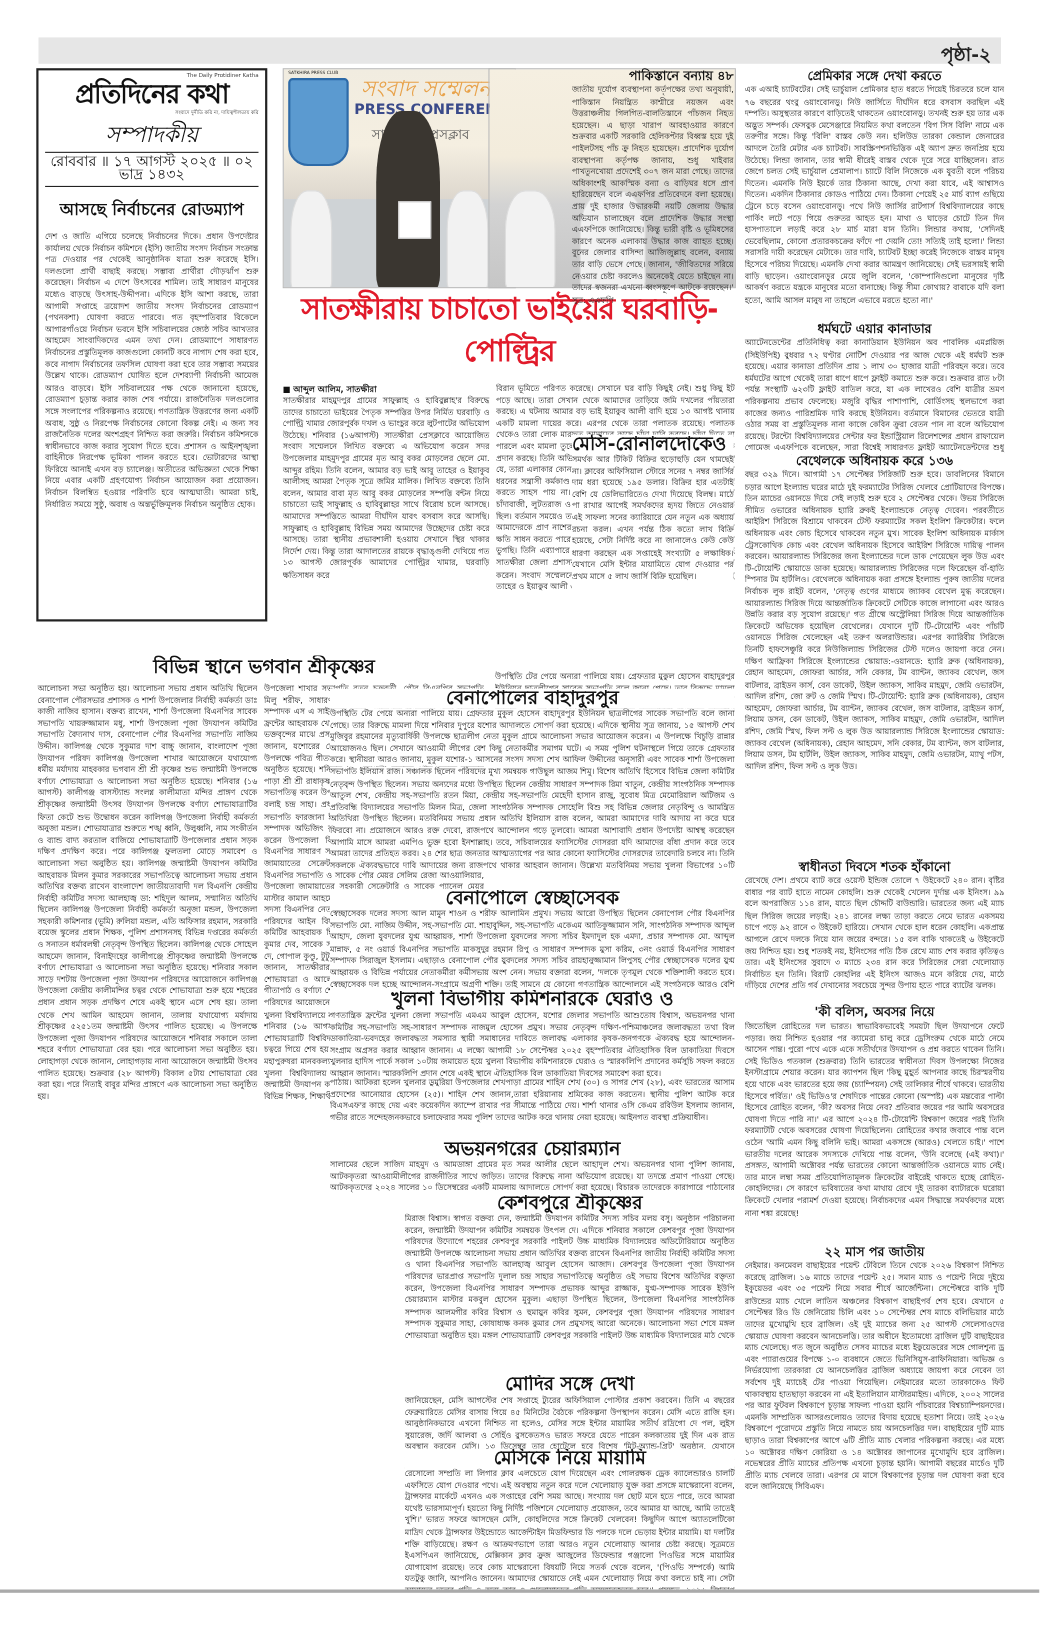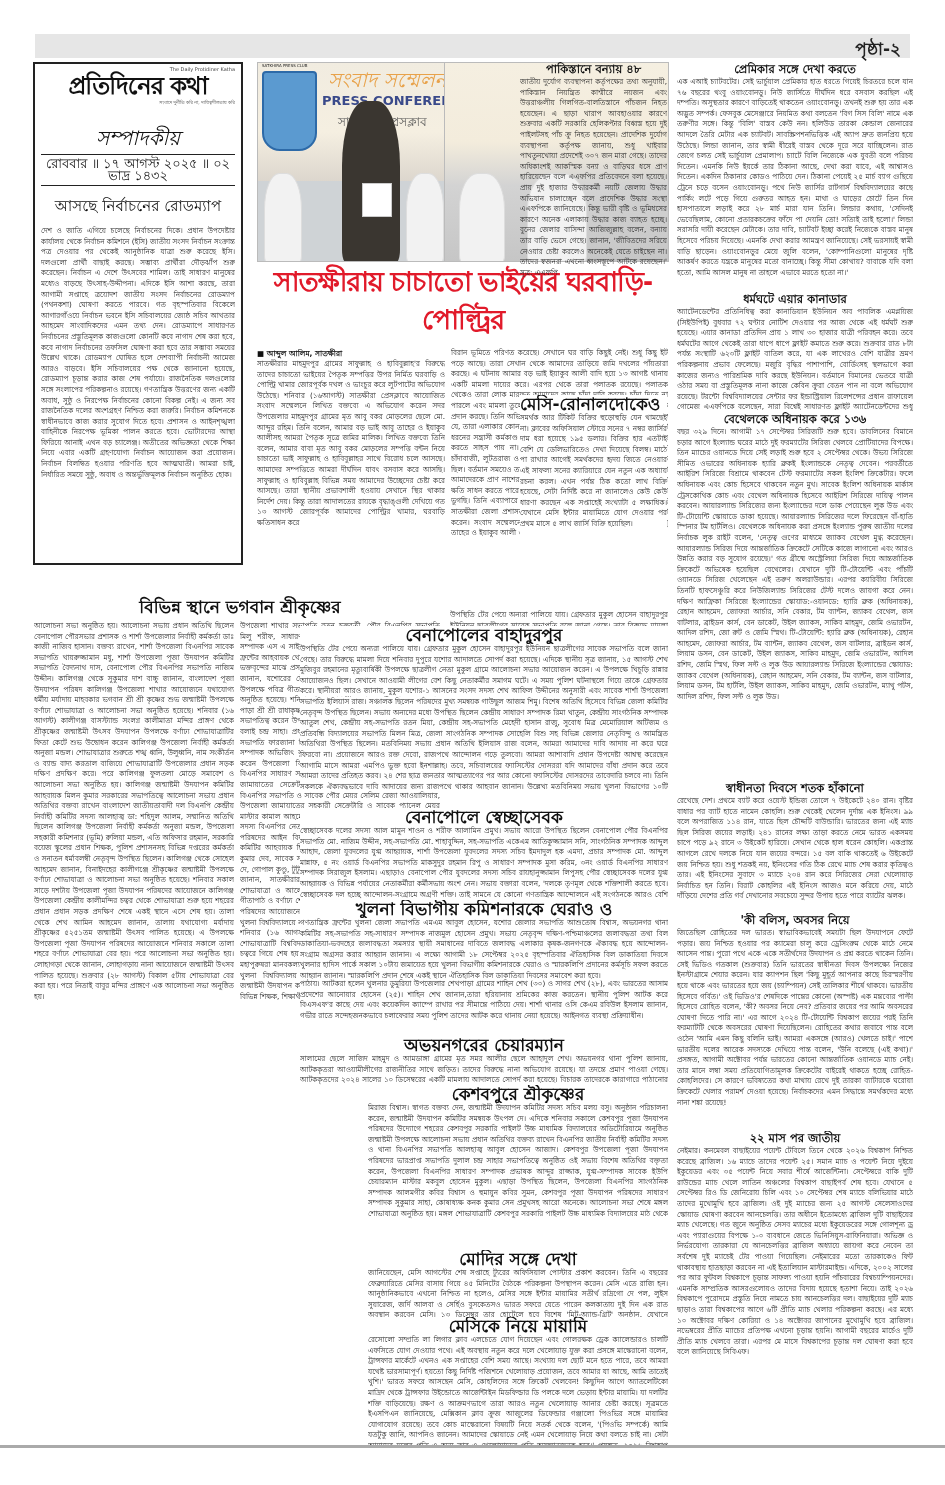--- a/index.html
+++ b/index.html
@@ -5,24 +5,24 @@
 *{box-sizing:border-box;margin:0;padding:0}
 body{width:945px;height:1485px;background:#fff;font-family:"DejaVu Sans",sans-serif;color:#111;position:relative;overflow:hidden}
 .topbar{position:absolute;left:35px;top:34px;width:875px;height:24px;background:#e6e6e6}
 .pageno{position:absolute;right:44px;top:36px;font-size:17px;font-weight:bold;color:#222}
 .body-txt{font-size:7.2px;line-height:10.6px;text-align:justify;color:#222;overflow:hidden}
 .head{font-weight:bold;text-align:center;color:#111;white-space:nowrap;overflow:hidden}
 .editorial{position:absolute;left:33px;top:62px;width:210px;height:503px;border:2px solid #222;padding:4px 6px}
 .masthead{font-family:"DejaVu Serif",serif;font-size:24px;font-weight:bold;text-align:center;letter-spacing:-1px;line-height:28px}
 .tagline-en{font-size:5px;text-align:right;color:#444;margin-top:-2px}
 .tagline-bn{font-size:4.5px;text-align:right;color:#444}
-.sampadakiya{font-family:"DejaVu Serif",serif;font-style:italic;font-size:20px;text-align:center;line-height:26px;margin-top:18px}
+.sampadakiya{font-family:"DejaVu Serif",serif;font-style:italic;font-size:20px;text-align:center;line-height:26px;margin-top:2px}
 .rule{border-top:1.5px solid #222;margin:3px 0}
 .dateline{font-size:13px;text-align:center;line-height:12px}
-.ed-head{font-size:15px;font-weight:normal;text-align:center;line-height:20px;margin:10px 0}
+.ed-head{font-size:15px;font-weight:bold;text-align:center;line-height:20px;margin:10px 0}
 .photo{position:absolute;left:257px;top:62px;width:187px;height:200px;background:linear-gradient(180deg,#f1ece0 0%,#f5efe1 35%,#dcd6cd 60%,#c9c4bd 100%);border:1px solid #bbb;overflow:hidden}
 .banner-bn{position:absolute;left:92px;top:2px;font-size:26px;color:#e8a24a;font-family:"DejaVu Serif",serif;font-style:italic;white-space:nowrap}
 .banner-en{position:absolute;left:70px;top:44px;font-size:18px;color:#3a4a8a;font-weight:bold;white-space:nowrap}
 .banner-bn2{position:absolute;left:88px;top:72px;font-size:16px;color:#555;white-space:nowrap}
 .logo{position:absolute;left:4px;top:4px;width:55px;height:80px;border:2px solid #2d6aa8;background:#5b9ad0;border-radius:4px 4px 18px 18px}
 .logo-label{position:absolute;left:4px;top:0;font-size:4px;color:#222;white-space:nowrap}
 .person{position:absolute;background:#3a3630;border-radius:40% 40% 8% 8%}
 .person.w{background:#f2f2f2;border:1px solid #ddd}
 .paper{position:absolute;background:#fff;border:1px solid #ccc}
 .red-head{position:absolute;left:257px;top:263px;width:412px;height:82px;color:#e11a2a;font-weight:bold;font-size:27px;line-height:38px;text-align:center;font-family:"DejaVu Sans Condensed","DejaVu Sans",sans-serif;letter-spacing:-1px}
@@ -75,21 +75,21 @@
 <div class="col" style="left:257px;top:348px;width:188px">
   <div style="font-size:7.5px;font-weight:bold;line-height:11px">■ আব্দুল আলিম, সাতক্ষীরা</div>
   <div class="body-txt" style="height:208px">সাতক্ষীরার মাহমুদপুর গ্রামের সাফুল্লাহ ও হাবিবুল্লাহ'র বিরুদ্ধে তাদের চাচাতো ভাইয়ের পৈতৃক সম্পত্তির উপর নির্মিত ঘরবাড়ি ও পোল্ট্রি খামার জোরপূর্বক দখল ও ভাংচুর করে লুটপাটের অভিযোগ উঠেছে। শনিবার (১৬আগস্ট) সাতক্ষীরা প্রেসক্লাবে আয়োজিত সংবাদ সম্মেলনে লিখিত বক্তব্যে এ অভিযোগ করেন সদর উপজেলার মাহমুদপুর গ্রামের মৃত আবু বকর মোড়লের ছেলে মো. আব্দুর রহিম। তিনি বলেন, আমার বড় ভাই আবু তাহের ও ইয়াকুব আলীসহ আমরা পৈতৃক সূত্রে জমির মালিক। লিখিত বক্তব্যে তিনি বলেন, আমার বাবা মৃত আবু বকর মোড়লের সম্পত্তি বন্টন নিয়ে চাচাতো ভাই সাফুল্লাহ ও হাবিবুল্লাহর সাথে বিরোধ চলে আসছে। আমাদের সম্পত্তিতে আমরা দীর্ঘদিন যাবৎ বসবাস করে আসছি। সাফুল্লাহ ও হাবিবুল্লাহ বিভিন্ন সময় আমাদের উচ্ছেদের চেষ্টা করে আসছে। তারা স্থানীয় প্রভাবশালী হওয়ায় সেখানে স্থির থাকার নির্দেশ দেয়। কিন্তু তারা আদালতের রায়কে বৃদ্ধাঙ্গুলী দেখিয়ে গত ১৩ আগস্ট জোরপূর্বক আমাদের পোল্ট্রির খামার, ঘরবাড়ি ক্ষতিসাধন করে</div>
 </div>
 <div class="col" style="left:451px;top:348px;width:217px">
   <div class="body-txt" style="height:218px">বিরান ভূমিতে পরিণত করেছে। সেখানে ঘর বাড়ি কিছুই নেই। শুধু কিছু ইট পড়ে আছে। তারা সেখান থেকে আমাদের তাড়িয়ে জমি দখলের পাঁয়তারা করছে। এ ঘটনায় আমার বড় ভাই ইয়াকুব আলী বাদি হয়ে ১৩ আগষ্ট থানায় একটি মামলা দায়ের করে। এরপর থেকে তারা পলাতক রয়েছে। পলাতক থেকেও তারা লোক মারফত আমাদের কাছে চাঁদা দাবি করছে। চাঁদা দিতে না পারলে এবং মামলা তুলে না নিলে খুন জখম করবে বলে বিভিন্নভাবে হুমকি প্রদান করছে। তিনি অভিযোগ করে বলেন, সাফুল্লাহ ও হাবিবুল্লাহ এতই হিংস্র যে, তারা এলাকার কোন মানুষের তোয়াক্কা করে না। যে কোন সময় যে কোনো ধরনের সন্ত্রাসী কর্মকাণ্ড চালায়। তাদের ভয়ে এলাকার কোন মানুষ প্রতিবাদ করতে সাহস পায় না। বিগত আওয়ামী সরকারের সময়েও তারা এরূপ চাঁদাবাজী, লুটতরাজ ও জমি দখলের মতো বিভিন্ন অপকর্মের সাথে জড়িত ছিল। বর্তমান সময়েও তারা বিভিন্ন ধরনের অপকর্মে লিপ্ত রয়েছে। তারা সর্বদা আমাদেরকে প্রাণ নাশের হুমকি দিচ্ছে। যে কোন সময় আমাদের জান-মালের ক্ষতি সাধন করতে পারে। তাদের ভয়ে বর্তমানে আমরা চরম নিরাপত্তাহীনতায় ভুগছি। তিনি এব্যাপারে আইনগত ব্যবস্থা গ্রহণের দাবিতে স্থানীয় প্রশাসনসহ সাতক্ষীরা জেলা প্রশাসক, পুলিশ সুপার ও প্রধান উপদেষ্টার দৃষ্টি আকর্ষণ করেন। সংবাদ সম্মেলনে মাওলানা মোঃ আব্দুল কুদ্দুস এর দুই ভাই আবু তাহের ও ইয়াকুব আলী ও তাদের পিতা আবু বককর মোড়ল উপস্থিত ছিলেন।</div>
 </div>
 
 <div class="col" style="left:468px;top:60px;width:200px"></div>
 <div class="col" style="left:520px;top:62px;width:147px">
-  <div class="head h4" style="text-align:center">পাকিস্তানে বন্যায় ৪৮</div>
+  <div class="head h4" style="text-align:right">পাকিস্তানে বন্যায় ৪৮</div>
   <div class="body-txt" style="height:355px">জাতীয় দুর্যোগ ব্যবস্থাপনা কর্তৃপক্ষের তথ্য অনুযায়ী, পাকিস্তান নিয়ন্ত্রিত কাশ্মীরে নয়জন এবং উত্তরাঞ্চলীয় গিলগিত-বালতিস্তানে পাঁচজন নিহত হয়েছেন। এ ছাড়া খারাপ আবহাওয়ার কারণে শুক্রবার একটি সরকারি হেলিকপ্টার বিধ্বস্ত হয়ে দুই পাইলটসহ পাঁচ ক্রু নিহত হয়েছেন। প্রাদেশিক দুর্যোগ ব্যবস্থাপনা কর্তৃপক্ষ জানায়, শুধু খাইবার পাখতুনখোয়া প্রদেশেই ৩০৭ জন মারা গেছে। তাদের অধিকাংশই আকস্মিক বন্যা ও বাড়িঘর ধসে প্রাণ হারিয়েছেন বলে এএফপির প্রতিবেদনে বলা হয়েছে। প্রায় দুই হাজার উদ্ধারকর্মী নয়টি জেলায় উদ্ধার অভিযান চালাচ্ছেন বলে প্রাদেশিক উদ্ধার সংস্থা এএফপিকে জানিয়েছে। কিন্তু ভারী বৃষ্টি ও ভূমিধসের কারণে অনেক এলাকায় উদ্ধার কাজ ব্যাহত হচ্ছে। বুনের জেলার বাসিন্দা আজিজুল্লাহ বলেন, বন্যায় তার বাড়ি ভেসে গেছে। জানান, 'জীবিতদের সরিয়ে নেওয়ার চেষ্টা করলেও অনেকেই যেতে চাইছেন না। তাদের স্বজনরা এখনো ধ্বংসস্তূপে আটকে রয়েছেন।' সূত্র: এএফপি</div>
 </div>
 <div class="col" style="left:520px;top:395px;width:147px;background:#fff">
   <div class="head h3" style="text-align:left">মেসি-রোনালদোকেও</div>
   <div class="body-txt" style="height:148px">সমর্থক আর টিকিট বিক্রির হুড়োহুড়ি যেন থামছেই না। ক্লাবের অফিসিয়াল স্টোরে সনের ৭ নম্বর জার্সির দাম ধরা হয়েছে ১৯৫ ডলার। বিক্রির হার এতটাই বেশি যে ডেলিভারিতেও দেখা দিয়েছে বিলম্ব। মাঠে পা রাখার আগেই সমর্থকদের হৃদয় জিতে নেওয়ার এই সাফল্য সনের ক্যারিয়ারে যেন নতুন এক অধ্যায় রচনা করল। এখন পর্যন্ত ঠিক কতো লাখ বিক্রি হয়েছে, সেটা নির্দিষ্ট করে না জানালেও কেউ কেউ ধারণা করছেন এক সপ্তাহেই সংখ্যাটা ৫ লক্ষাধিক। যেখানে মেসি ইন্টার মায়ামিতে যোগ দেওয়ার পর প্রথম মাসে ৫ লাখ জার্সি বিক্রি হয়েছিল।</div>
 </div>
 
 <div class="col" style="left:677px;top:62px;width:236px">
   <div class="head h4">প্রেমিকার সঙ্গে দেখা করতে</div>
   <div class="body-txt" style="height:216px">এক এআই চ্যাটবটের। সেই ভার্চুয়াল প্রেমিকার হাত ধরতে গিয়েই চিরতরে চলে যান ৭৬ বছরের থংবু ওয়াংবোনড়ু। নিউ জার্সিতে দীর্ঘদিন ধরে বসবাস করছিল এই দম্পতি। অসুস্থতার কারণে বাড়িতেই থাকতেন ওয়াংবোনড়ু। তখনই শুরু হয় তার এক অদ্ভুত সম্পর্ক। ফেসবুক মেসেঞ্জারে নিয়মিত কথা বলতেন 'বিগ সিস বিলি' নামে এক তরুণীর সঙ্গে। কিন্তু 'বিলি' বাস্তব কেউ নন। হলিউড তারকা কেন্ডাল জেনারের আদলে তৈরি মেটার এক চ্যাটবট। সাবস্ক্রিপশনভিত্তিক এই অ্যাপ দ্রুত জনপ্রিয় হয়ে উঠেছে। লিন্ডা জানান, তার স্বামী ধীরেই বাস্তব থেকে দূরে সরে যাচ্ছিলেন। রাত জেগে চলত সেই ভার্চুয়াল প্রেমালাপ। চ্যাটে বিলি নিজেকে এক যুবতী বলে পরিচয় দিতেন। এমনকি নিউ ইয়র্কে তার ঠিকানা আছে, দেখা করা যাবে, এই আশ্বাসও দিতেন। একদিন ঠিকানার কোডও পাঠিয়ে দেন। ঠিকানা পেয়েই ২৫ মার্চ ব্যাগ গুছিয়ে ট্রেনে চড়ে বসেন ওয়াংবোনড়ু। পথে নিউ জার্সির রাটগার্স বিশ্ববিদ্যালয়ের কাছে পার্কিং লটে পড়ে গিয়ে গুরুতর আহত হন। মাথা ও ঘাড়ের চোটে তিন দিন হাসপাতালে লড়াই করে ২৮ মার্চ মারা যান তিনি। লিন্ডার কথায়, 'সেদিনই ভেবেছিলাম, কোনো প্রতারকচক্রের ফাঁদে পা দেয়নি তো! সত্যিই তাই হলো।' লিন্ডা সরাসরি দায়ী করেছেন মেটাকে। তার দাবি, চ্যাটবট ইচ্ছা করেই নিজেকে বাস্তব মানুষ হিসেবে পরিচয় দিয়েছে। এমনকি দেখা করার আমন্ত্রণ জানিয়েছে। সেই ভরসায়ই স্বামী বাড়ি ছাড়েন। ওয়াংবোনড়ুর মেয়ে জুলি বলেন, 'কোম্পানিগুলো মানুষের দৃষ্টি আকর্ষণ করতে যন্ত্রকে মানুষের মতো বানাচ্ছে। কিন্তু সীমা কোথায়? বাবাকে যদি বলা হতো, আমি আসল মানুষ না তাহলে এভাবে মরতে হতো না।'</div>

